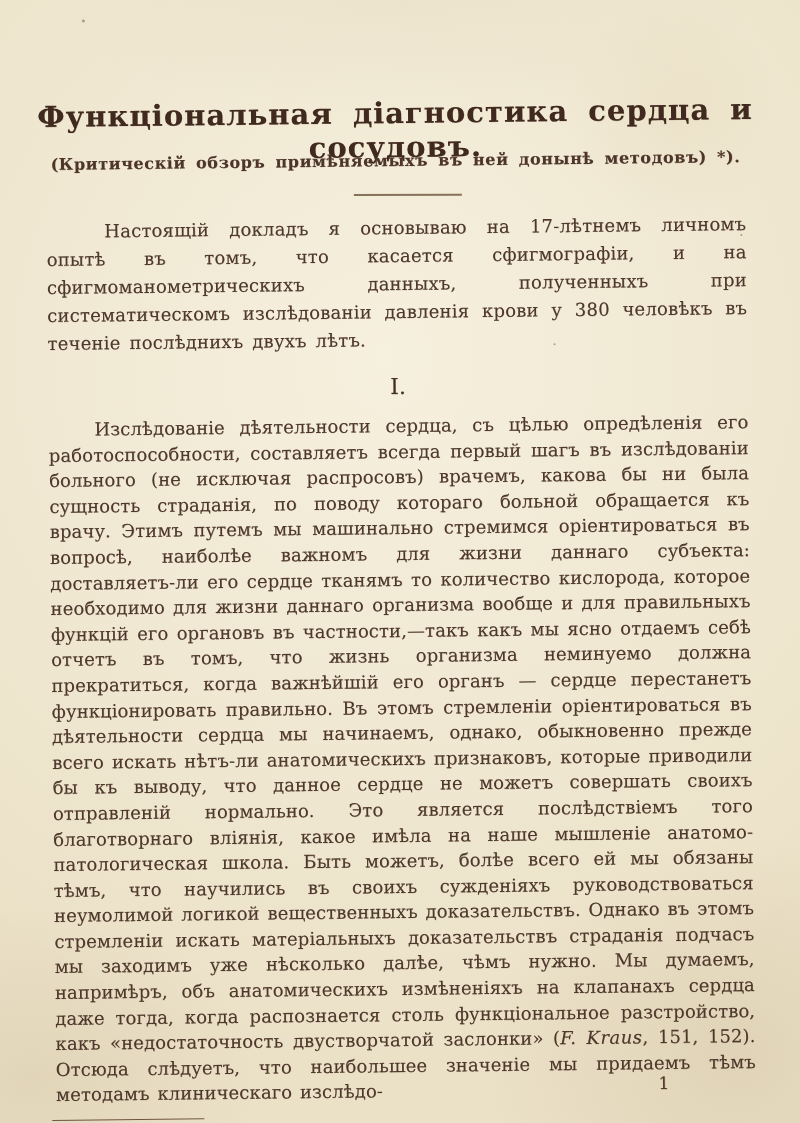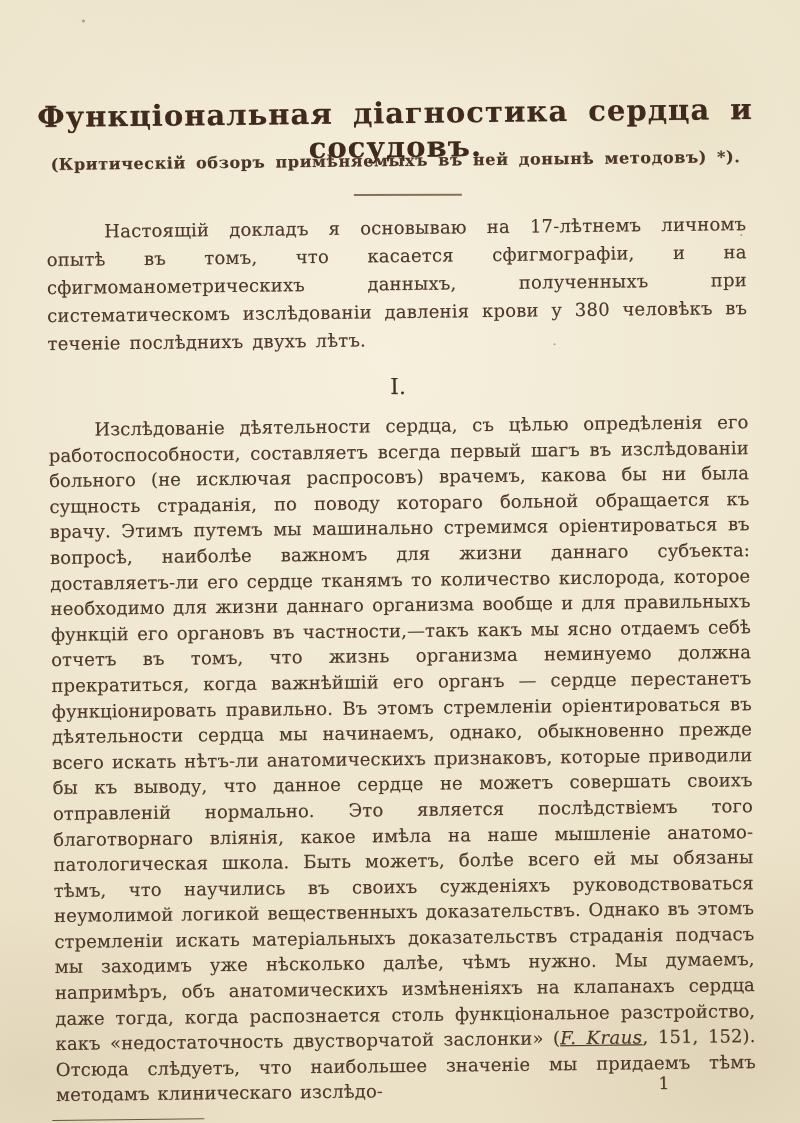--- a/index.html
+++ b/index.html
@@ -58,21 +58,21 @@
   .section-heading {
     text-align: center;
     font-size: 22px; color: #45302а;
     color: #45302a;
     margin: 6px 0 14px 0;
   }
   p.body-para {
     line-height: 25.6px; text-indent: 46px;
     word-spacing: 2px; letter-spacing: 0.1px;
   }
-  .italic { font-style: italic; letter-spacing: 0.5px; text-decoration: underline; }
+  .italic { font-style: italic; letter-spacing: 0.5px; }
   .footnote-rule {
     width: 152px; margin: 12px 0 6px -4px;
     border-top: 1.6px solid rgba(88,62,42,0.85);
   }
   p.footnote {
     margin: 0 0 0 -10px; width: 712px;
     text-align: justify;
     font-size: 15.5px; line-height: 22px;
     text-indent: 52px; word-spacing: 2px;
     color: #4e382c;

